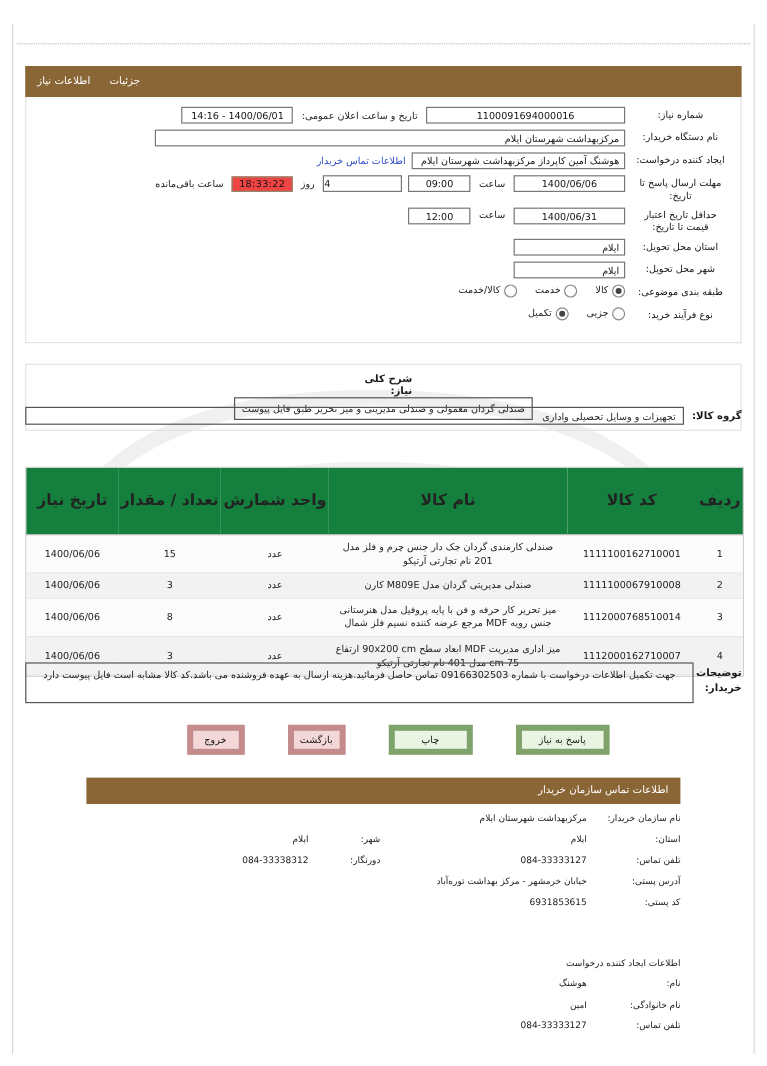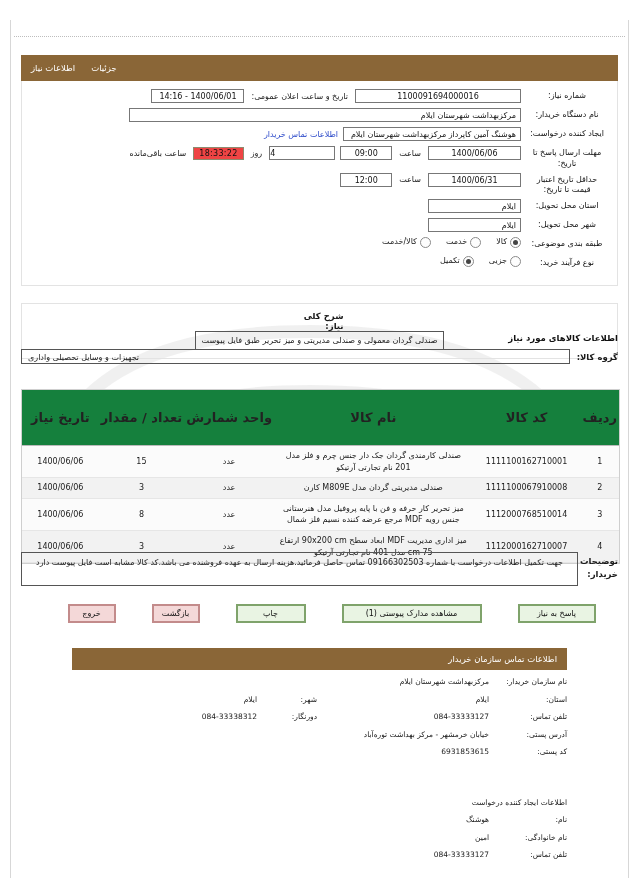--- a/index.html
+++ b/index.html
@@ -219,21 +219,21 @@
   .grp-lab { font-weight: bold; font-size: 8.5px; width: 48px; flex: none; }
   .grp-inp {
     flex: 1;
     border: 1px solid #555;
     height: 15px;
     line-height: 15px;
     font-size: 8px;
     padding: 0 6px;
     box-sizing: border-box;
     background: transparent;
-    text-align: left;
+    text-align: right;
   }
 
   
   .tblwrap {
     position: absolute;
     left: 21px;
     top: 389px;
     width: 597px;
     border: 1px solid #cfcfcf;
     background: #fff;
@@ -307,21 +307,21 @@
     top: 604px;
     width: 597px;
     display: flex;
     justify-content: center;
     align-items: center;
     gap: 12px;
   }
   .btn {
     font-size: 8px;
     padding: 3px 0;
-    border: 2px solid #701a75;
+    border: 5px solid #701a75;
     background: #e8f3e2;
     color: #111;
     cursor: pointer;
     box-sizing: border-box;
     font-family: "DejaVu Sans", "Liberation Sans", sans-serif;
     white-space: nowrap;
     margin-left: 24px;
   }
   .btn.green { border-color: #7fa36b; background: #e9f4e3; }
   .btn.red   { border-color: #c38b8b; background: #f4d8d8; }
@@ -506,21 +506,20 @@
     </div>
 
     <div class="block2">
       <div class="desc-row">
         <div class="desc-lab">شرح کلی نیاز:</div>
         <div class="desc-inp">صندلی گردان معمولی و صندلی مدیریتی و میز تحریر طبق فایل پیوست</div>
       </div>
     </div>
 
     <div class="block3">
-      <div class="sec-title">اطلاعات کالاهای مورد نیاز</div>
       <div class="grp-row">
         <div class="grp-lab">گروه کالا:</div>
         <div class="grp-inp">تجهیزات و وسایل تحصیلی واداری</div>
       </div>
     </div>
 
     <div class="tblwrap">
       <table class="goods">
         <thead>
           <tr>
@@ -569,21 +568,20 @@
       </table>
     </div>
 
     <div class="notes">
       <div class="notes-lab">توضیحات خریدار:</div>
       <div class="notes-box">جهت تکمیل اطلاعات درخواست با شماره 09166302503 تماس حاصل فرمائید.هزینه ارسال به عهده فروشنده می باشد.کد کالا مشابه است فایل پیوست دارد</div>
     </div>
 
     <div class="btnrow">
       <button class="btn green b-answer">پاسخ به نیاز</button>
-      <button class="btn green b-docs">مشاهده مدارک پیوستی (1)</button>
       <button class="btn green b-print">چاپ</button>
       <button class="btn red b-back">بازگشت</button>
       <button class="btn red b-exit">خروج</button>
     </div>
 
     <div class="contactsec">
       <div class="cbar">اطلاعات تماس سازمان خریدار</div>
 
       <div class="crow">
         <div class="c-lab">نام سازمان خریدار:</div>

